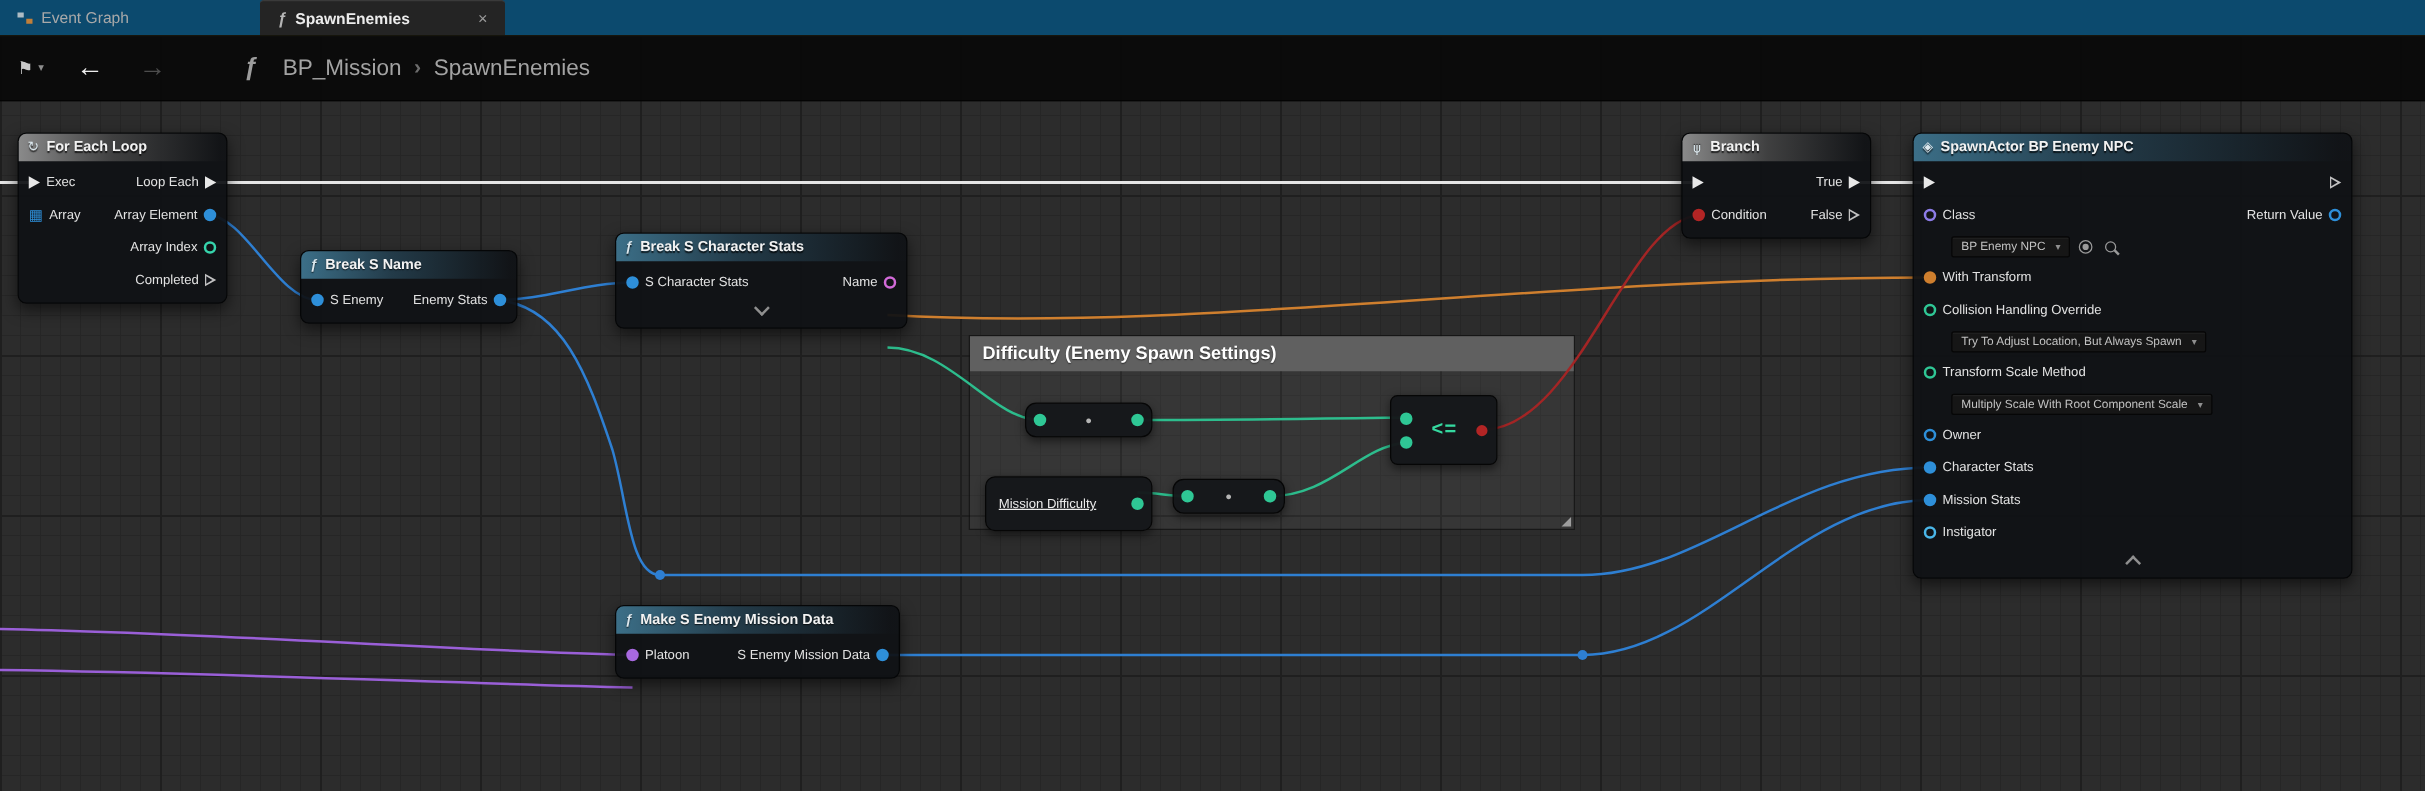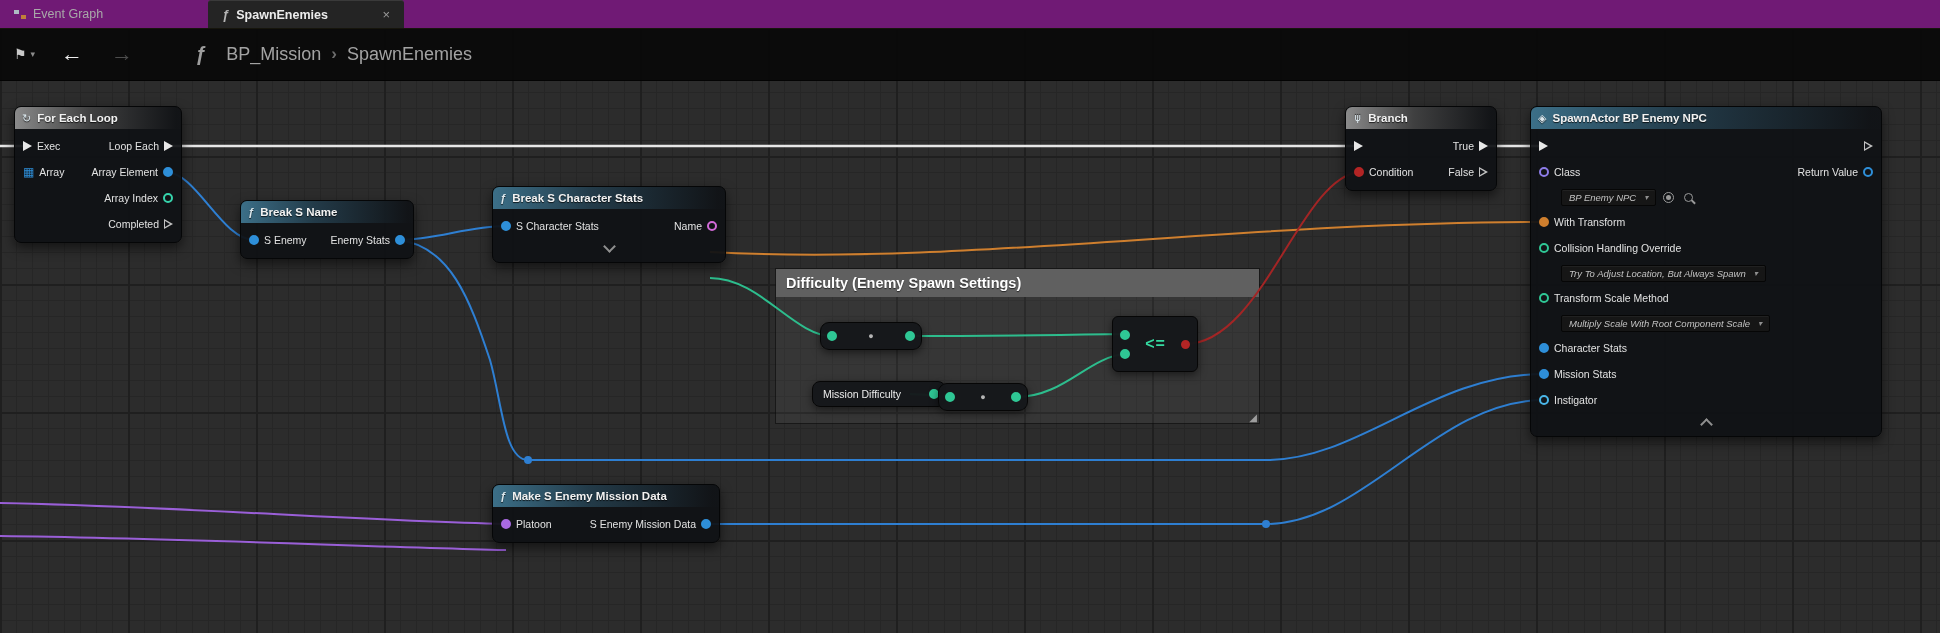--- a/index.html
+++ b/index.html
@@ -1,20 +1,20 @@
 <!DOCTYPE html>
 <html><head>
 <meta charset="utf-8">
 <style>
   html,body{margin:0;padding:0;background:#101010;}
   .screen{position:relative;width:1940px;height:633px;overflow:hidden;
     font-family:"Liberation Sans",sans-serif;-webkit-font-smoothing:antialiased;}
 
   
-  .tabbar{position:absolute;left:0;top:0;width:100%;height:28px;background:#701a75;
+  .tabbar{position:absolute;left:0;top:0;width:100%;height:28px;background:#0c4a6e;
     border-bottom:1px solid #fde047;display:flex;align-items:stretch;z-index:10;}
   .tab{display:flex;align-items:center;gap:7px;padding:0 14px;font-size:12.5px;color:#a9a9a9;}
   .tab.inactive{width:180px;}
   .tab.active{width:168px;background:#242424;border-top:1px solid #3a3a3a;color:#ececec;font-weight:bold;border-radius:3px 3px 0 0;}
   .tab .ficon{font-style:italic;color:#b5b5b5;font-weight:bold;font-size:13px;}
   .tab-close{margin-left:auto;color:#9a9a9a;font-weight:normal;font-size:13px;}
   .icon-ge{width:12px;height:12px;position:relative;flex:none;}
   .icon-ge::before{content:"";position:absolute;left:0;top:2px;width:5px;height:4px;background:#aebcc4;}
   .icon-ge::after{content:"";position:absolute;right:0;bottom:1px;width:5px;height:4px;background:#c07f3a;}
 
@@ -69,21 +69,21 @@
   .c-cyan{border:2px solid #4ab6e8}
   .c-class{border:2px solid #8d7ce8}
   .c-purp{border:2px solid #a869e0}   .c-purp.f{background:#a869e0}
   .pe{width:0;height:0;border:5px solid transparent;border-left:9px solid #e8e8e8;border-right:0;flex:none;}
   .pe.hollow{border-left-color:#c2c2c2;position:relative;}
   .pe.hollow::after{content:"";position:absolute;left:-8px;top:-3px;border:3px solid transparent;
     border-left:5px solid #13151a;border-right:0;}
   .icon-grid{font-size:12px;line-height:1;color:#2e8fd9;}
 
   
-  .dd-row{height:24px;display:flex;align-items:center;gap:4px;padding:0 8px 0 30px;font-style:italic;}
+  .dd-row{height:24px;display:flex;align-items:center;gap:4px;padding:0 8px 0 30px;}
   .combo{display:flex;align-items:center;gap:8px;background:#161616;border:1px solid #060606;border-radius:2px;
     padding:2px 7px;font-size:9.5px;color:#c2c2c2;box-shadow:inset 0 1px 0 rgba(255,255,255,0.05);white-space:nowrap;}
   .dd-caret{font-size:8px;color:#8f8f8f;}
   .mini-btn{width:16px;height:16px;display:flex;align-items:center;justify-content:center;}
   .icon-target{width:9px;height:9px;border:1.5px solid #9a9a9a;border-radius:50%;position:relative;}
   .icon-target::after{content:"";position:absolute;inset:2px;background:#9a9a9a;border-radius:50%;}
   .icon-mag{position:relative;width:7px;height:7px;border:1.5px solid #9a9a9a;border-radius:50%;}
   .icon-mag::after{content:"";position:absolute;width:5px;height:1.5px;background:#9a9a9a;
     transform:rotate(45deg);right:-4px;bottom:-2px;}
 
@@ -222,21 +222,21 @@
         </div>
     </div>
   </div>
 
   <div class="small-node" style="left:820px;top:322px;width:102px;height:28px;">
     <span class="pc c-teal f"></span>
     <span class="convdot">●</span>
     <span class="pc c-teal f"></span>
   </div>
 
-  <div class="small-node getter" style="left:812px;top:381px;width:134px;height:26px;">
+  <div class="small-node getter" style="left:788px;top:381px;width:134px;height:44px;text-decoration:underline;">
     <span>Mission Difficulty</span>
     <span class="pc c-teal f"></span>
   </div>
 
   <div class="small-node" style="left:938px;top:383px;width:90px;height:28px;">
     <span class="pc c-teal f"></span>
     <span class="convdot">●</span>
     <span class="pc c-teal f"></span>
   </div>
 
@@ -335,20 +335,26 @@
         <span class="pl">
             <span class="pc c-teal"></span>
             <span class="plabel">Transform Scale Method</span>
           </span>
       </div>
       <div class="dd-row">
         <span class="combo">
           <span>Multiply Scale With Root Component Scale</span>
           <span class="dd-caret">▾</span>
         </span>
+      </div>
+      <div class="row">
+        <span class="pl">
+            <span class="pc c-blue"></span>
+            <span class="plabel">Owner</span>
+          </span>
       </div>
       <div class="row">
         <span class="pl">
             <span class="pc c-blue f"></span>
             <span class="plabel">Character Stats</span>
           </span>
       </div>
       <div class="row">
         <span class="pl">
             <span class="pc c-blue f"></span>

